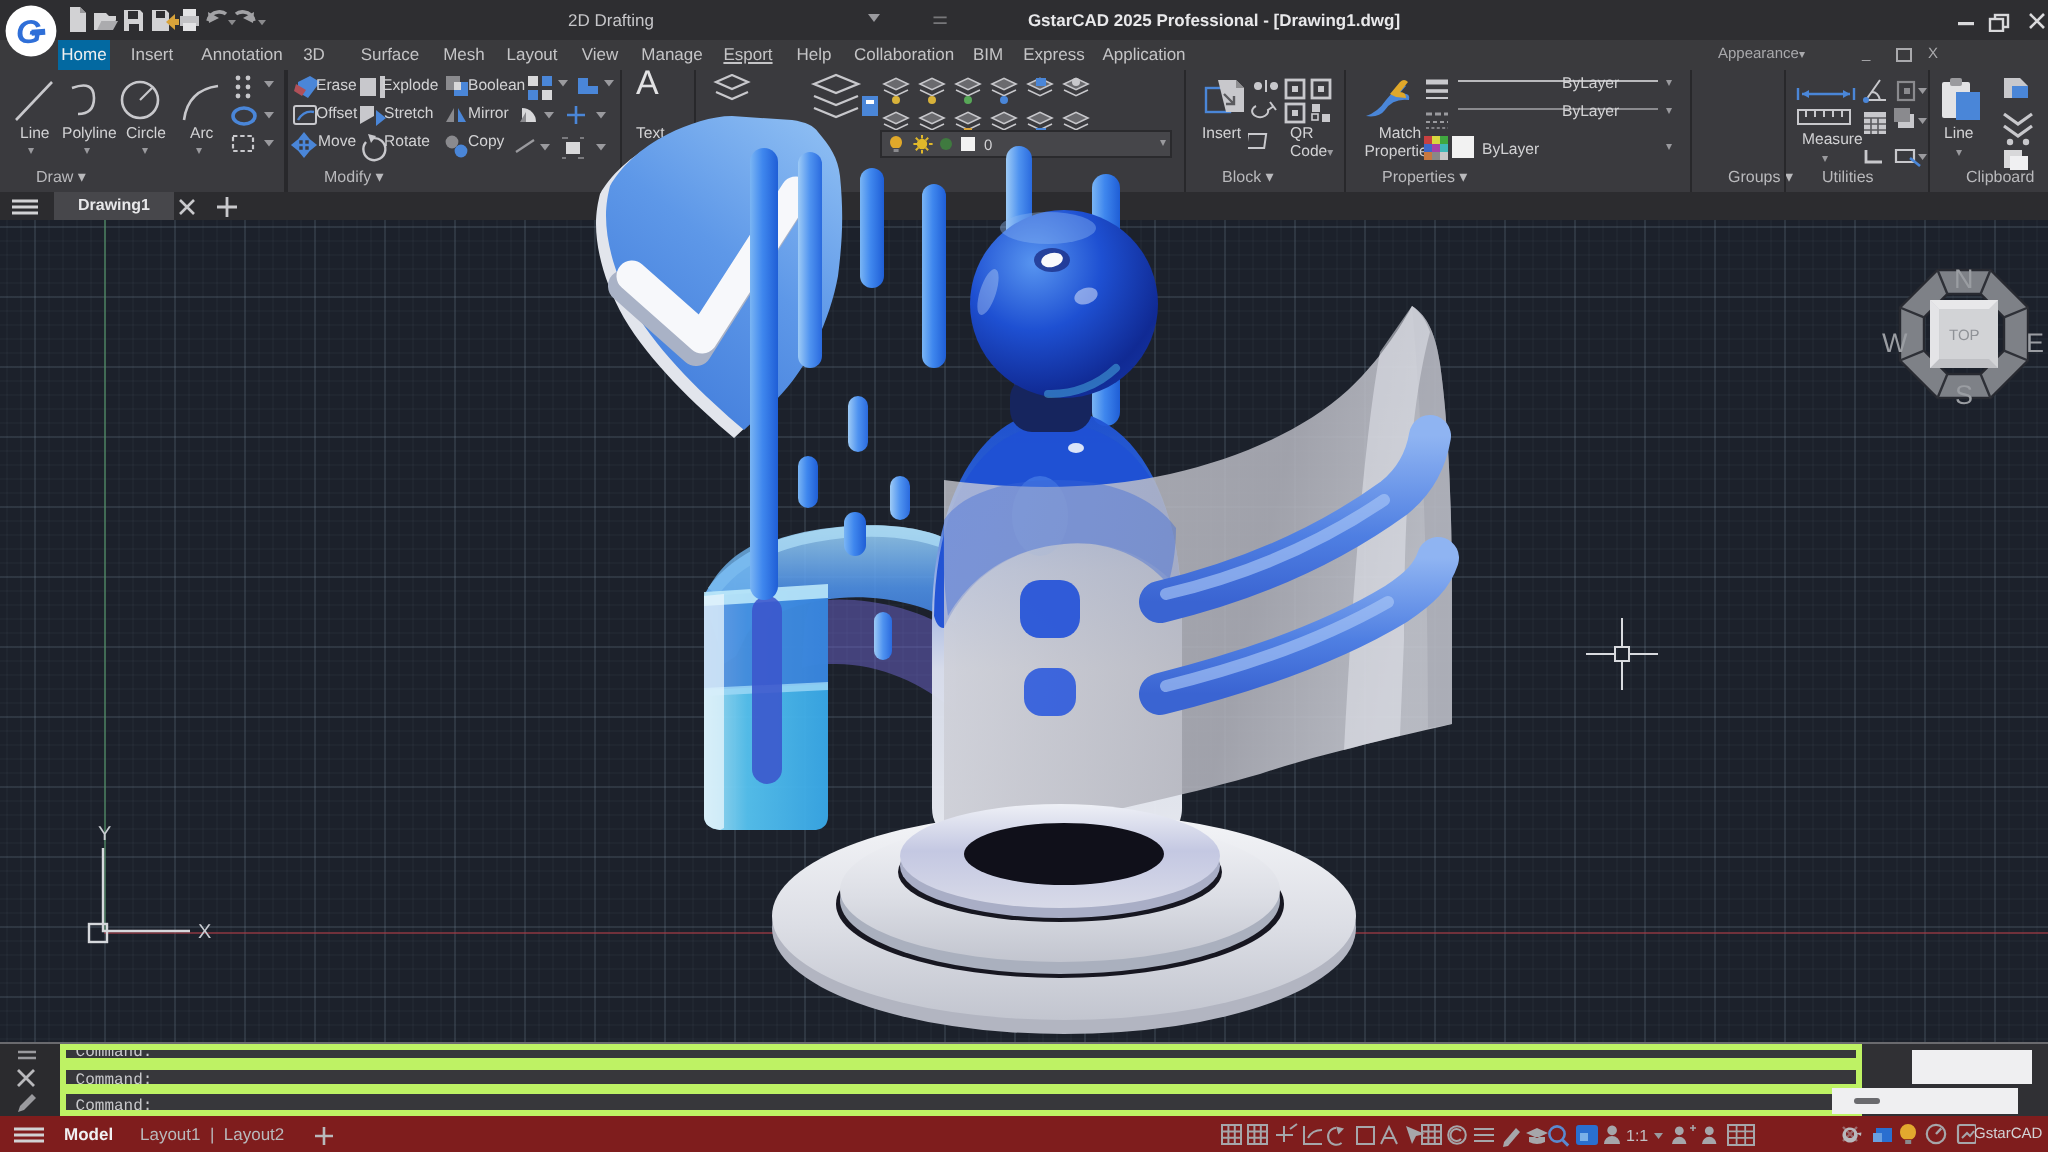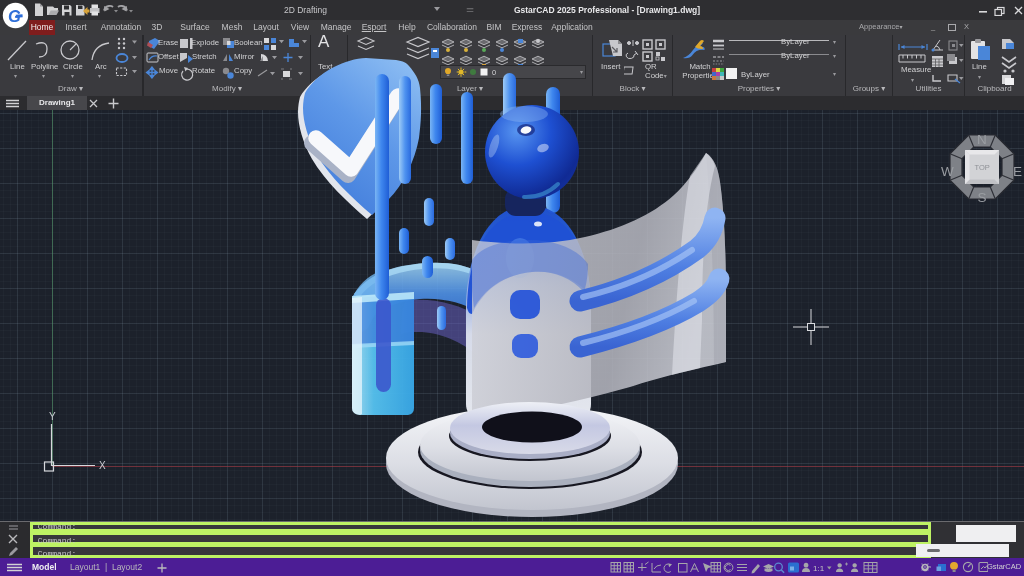--- a/index.html
+++ b/index.html
@@ -3,42 +3,42 @@
 <meta charset="utf-8">
 <style>
   html,body{margin:0;padding:0;width:1024px;height:576px;overflow:hidden;background:#1c212b;
     font-family:"Liberation Sans",sans-serif;-webkit-font-smoothing:antialiased;}
   #app{position:relative;width:1024px;height:576px;}
   .abs{position:absolute;}
   
   #titlebar{position:absolute;left:0;top:0;width:1024px;height:20px;background:#2e2e31;}
   #tabrow{position:absolute;left:0;top:20px;width:1024px;height:15px;background:#3a3a3d;}
   .tab{position:absolute;top:0;height:15px;line-height:15px;color:#c4c4c6;font-size:8.5px;text-align:center;}
-  .tab.active{background:#7f1d1d;color:#f0f0f0;}
+  .tab.active{background:#0369a1;color:#f0f0f0;}
   #ribbon{position:absolute;left:0;top:35px;width:1024px;height:61px;background:#3a3a3e;}
-  .plabel{position:absolute;bottom:2px;height:11px;line-height:11px;width:100%;text-align:center;
-     color:#b9b9bc;font-size:8px;}
+  .plabel{position:absolute;bottom:2px;height:11px;line-height:11px;width:100%;
+     color:#b9b9bc;font-size:8px;padding-left:18px;}
   .psep{position:absolute;top:0;height:61px;width:1px;background:#28282b;}
   .panel{position:absolute;top:0;height:61px;}
   .it{position:absolute;color:#d2d2d4;font-size:7.8px;line-height:9px;white-space:nowrap;}
   .car{color:#9a9a9e;font-size:6px;}
   #docbar{position:absolute;left:0;top:96px;width:1024px;height:14px;background:#2c2c2f;}
   #canvas{position:absolute;left:0;top:110px;width:1024px;height:411px;background:#1c212b;}
   #gridwrap{position:absolute;left:0;top:0;width:1024px;height:411px;
     background-image:
       linear-gradient(rgba(120,140,160,0.16) 1px, transparent 1px),
       linear-gradient(90deg, rgba(120,140,160,0.16) 1px, transparent 1px),
       linear-gradient(rgba(120,140,160,0.045) 1px, transparent 1px),
       linear-gradient(90deg, rgba(120,140,160,0.045) 1px, transparent 1px);
     background-size:35px 35px,35px 35px,7px 7px,7px 7px;
     background-position:0px 3px,17px 0px,0px 3px,3px 0px;}
   #cmdarea{position:absolute;left:0;top:521px;width:1024px;height:37px;background:#303034;border-top:1px solid #6a6a6e;box-sizing:border-box;}
   .cmdrow{position:absolute;left:30px;width:901px;background:#37373b;border:3px solid #bef264;box-sizing:border-box;
     color:#c9c9cc;font-family:"Liberation Mono",monospace;font-size:8px;}
-  #statusbar{position:absolute;left:0;top:558px;width:1024px;height:18px;background:#4c1d95;color:#b9b9bc;font-size:8.5px;text-align:center;}
+  #statusbar{position:absolute;left:0;top:558px;width:1024px;height:18px;background:#7f1d1d;color:#b9b9bc;font-size:8.5px;text-align:center;}
   #artwork{position:absolute;left:0;top:0;width:1024px;height:576px;pointer-events:none;}
 </style>
 </head>
 <body>
 <div id="app">
   <div id="titlebar">
     <svg class="abs" style="left:0px;top:2px" width="260" height="16" viewBox="0 0 260 16">
 
       <path d="M35,1.5 h5 l3,3 v9.5 h-8 z" fill="#d2d2d4"></path>
         <path d="M40,1.5 l3,3 h-3 z" fill="#97979a"></path>

